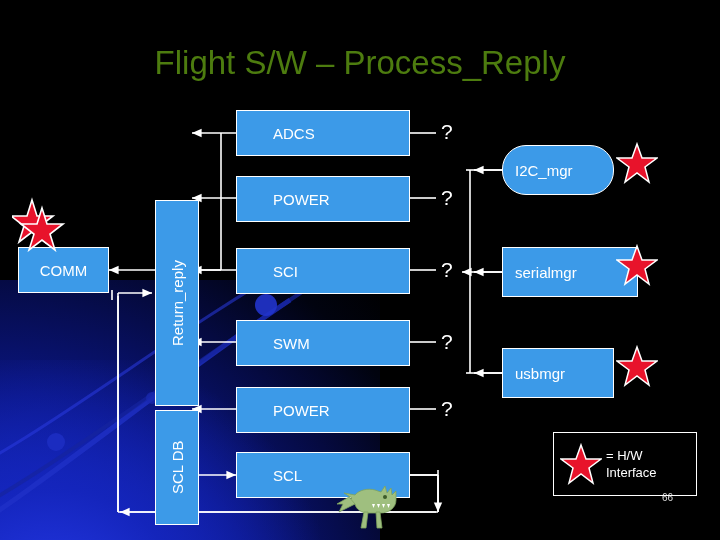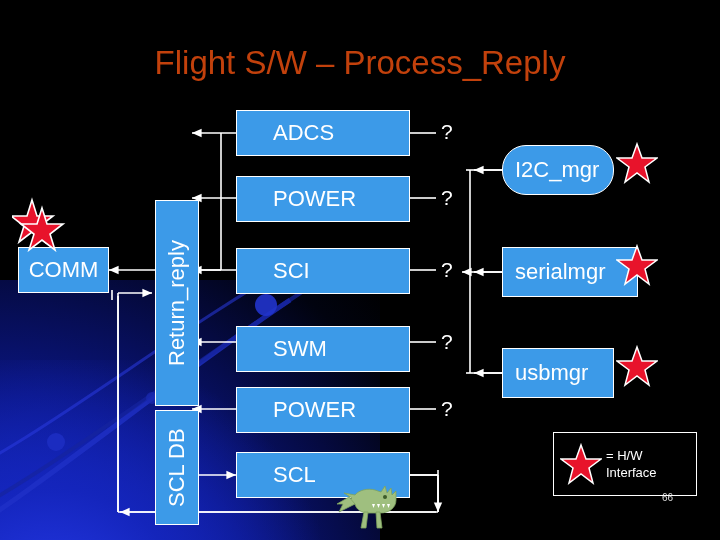--- a/index.html
+++ b/index.html
@@ -20,32 +20,32 @@
   .bg-glow2{
     position:absolute;left:-60px;bottom:-120px;width:380px;height:300px;
     background:radial-gradient(ellipse at 30% 85%, #2a3df0 0%, #1526c0 35%, rgba(5,10,60,0) 75%);
     opacity:.85;
   }
   .swoosh{position:absolute;left:-40px;bottom:-20px;width:460px;height:330px;}
 
   
   .title{
     position:absolute;left:0;top:44px;width:720px;text-align:center;
-    font-size:33px;color:#c2410c;letter-spacing:0px;white-space:nowrap;
+    font-size:33px;color:#4d7c0f;letter-spacing:0px;white-space:nowrap;
     font-weight:400;
   }
 
   
   .wires{position:absolute;left:0;top:0;width:720px;height:540px;}
 
   
   .box{
     position:absolute;background:#3c9ae8;border:1px solid #ffffff;
     color:#ffffff;display:flex;align-items:center;
-    font-size:22px;box-sizing:border-box;
+    font-size:15px;box-sizing:border-box;
   }
   .box.center{justify-content:flex-start;padding-left:36px;}
   .box.right{justify-content:flex-start;padding-left:12px;}
   .box.comm{justify-content:center;}
   .box.vert{
     writing-mode:vertical-rl;transform:rotate(180deg);
     justify-content:center;padding:0;
   }
 
   
@@ -161,21 +161,21 @@
 
   <div class="box center" style="left:236px;top:110px;width:174px;height:46px;">
     <span>ADCS</span>
   </div>
   <div class="box center" style="left:236px;top:176px;width:174px;height:46px;">
     <span>POWER</span>
   </div>
   <div class="box center" style="left:236px;top:248px;width:174px;height:46px;">
     <span>SCI</span>
   </div>
-  <div class="box center" style="left:236px;top:320px;width:174px;height:46px;margin-top:6px;">
+  <div class="box center" style="left:236px;top:320px;width:174px;height:46px;">
     <span>SWM</span>
   </div>
   <div class="box center" style="left:236px;top:387px;width:174px;height:46px;">
     <span>POWER</span>
   </div>
   <div class="box center" style="left:236px;top:452px;width:174px;height:46px;">
     <span>SCL</span>
   </div>
 
   <div class="qm" style="position:absolute;left:441px;top:120px;color:#fff;font-size:21px;">?</div>

